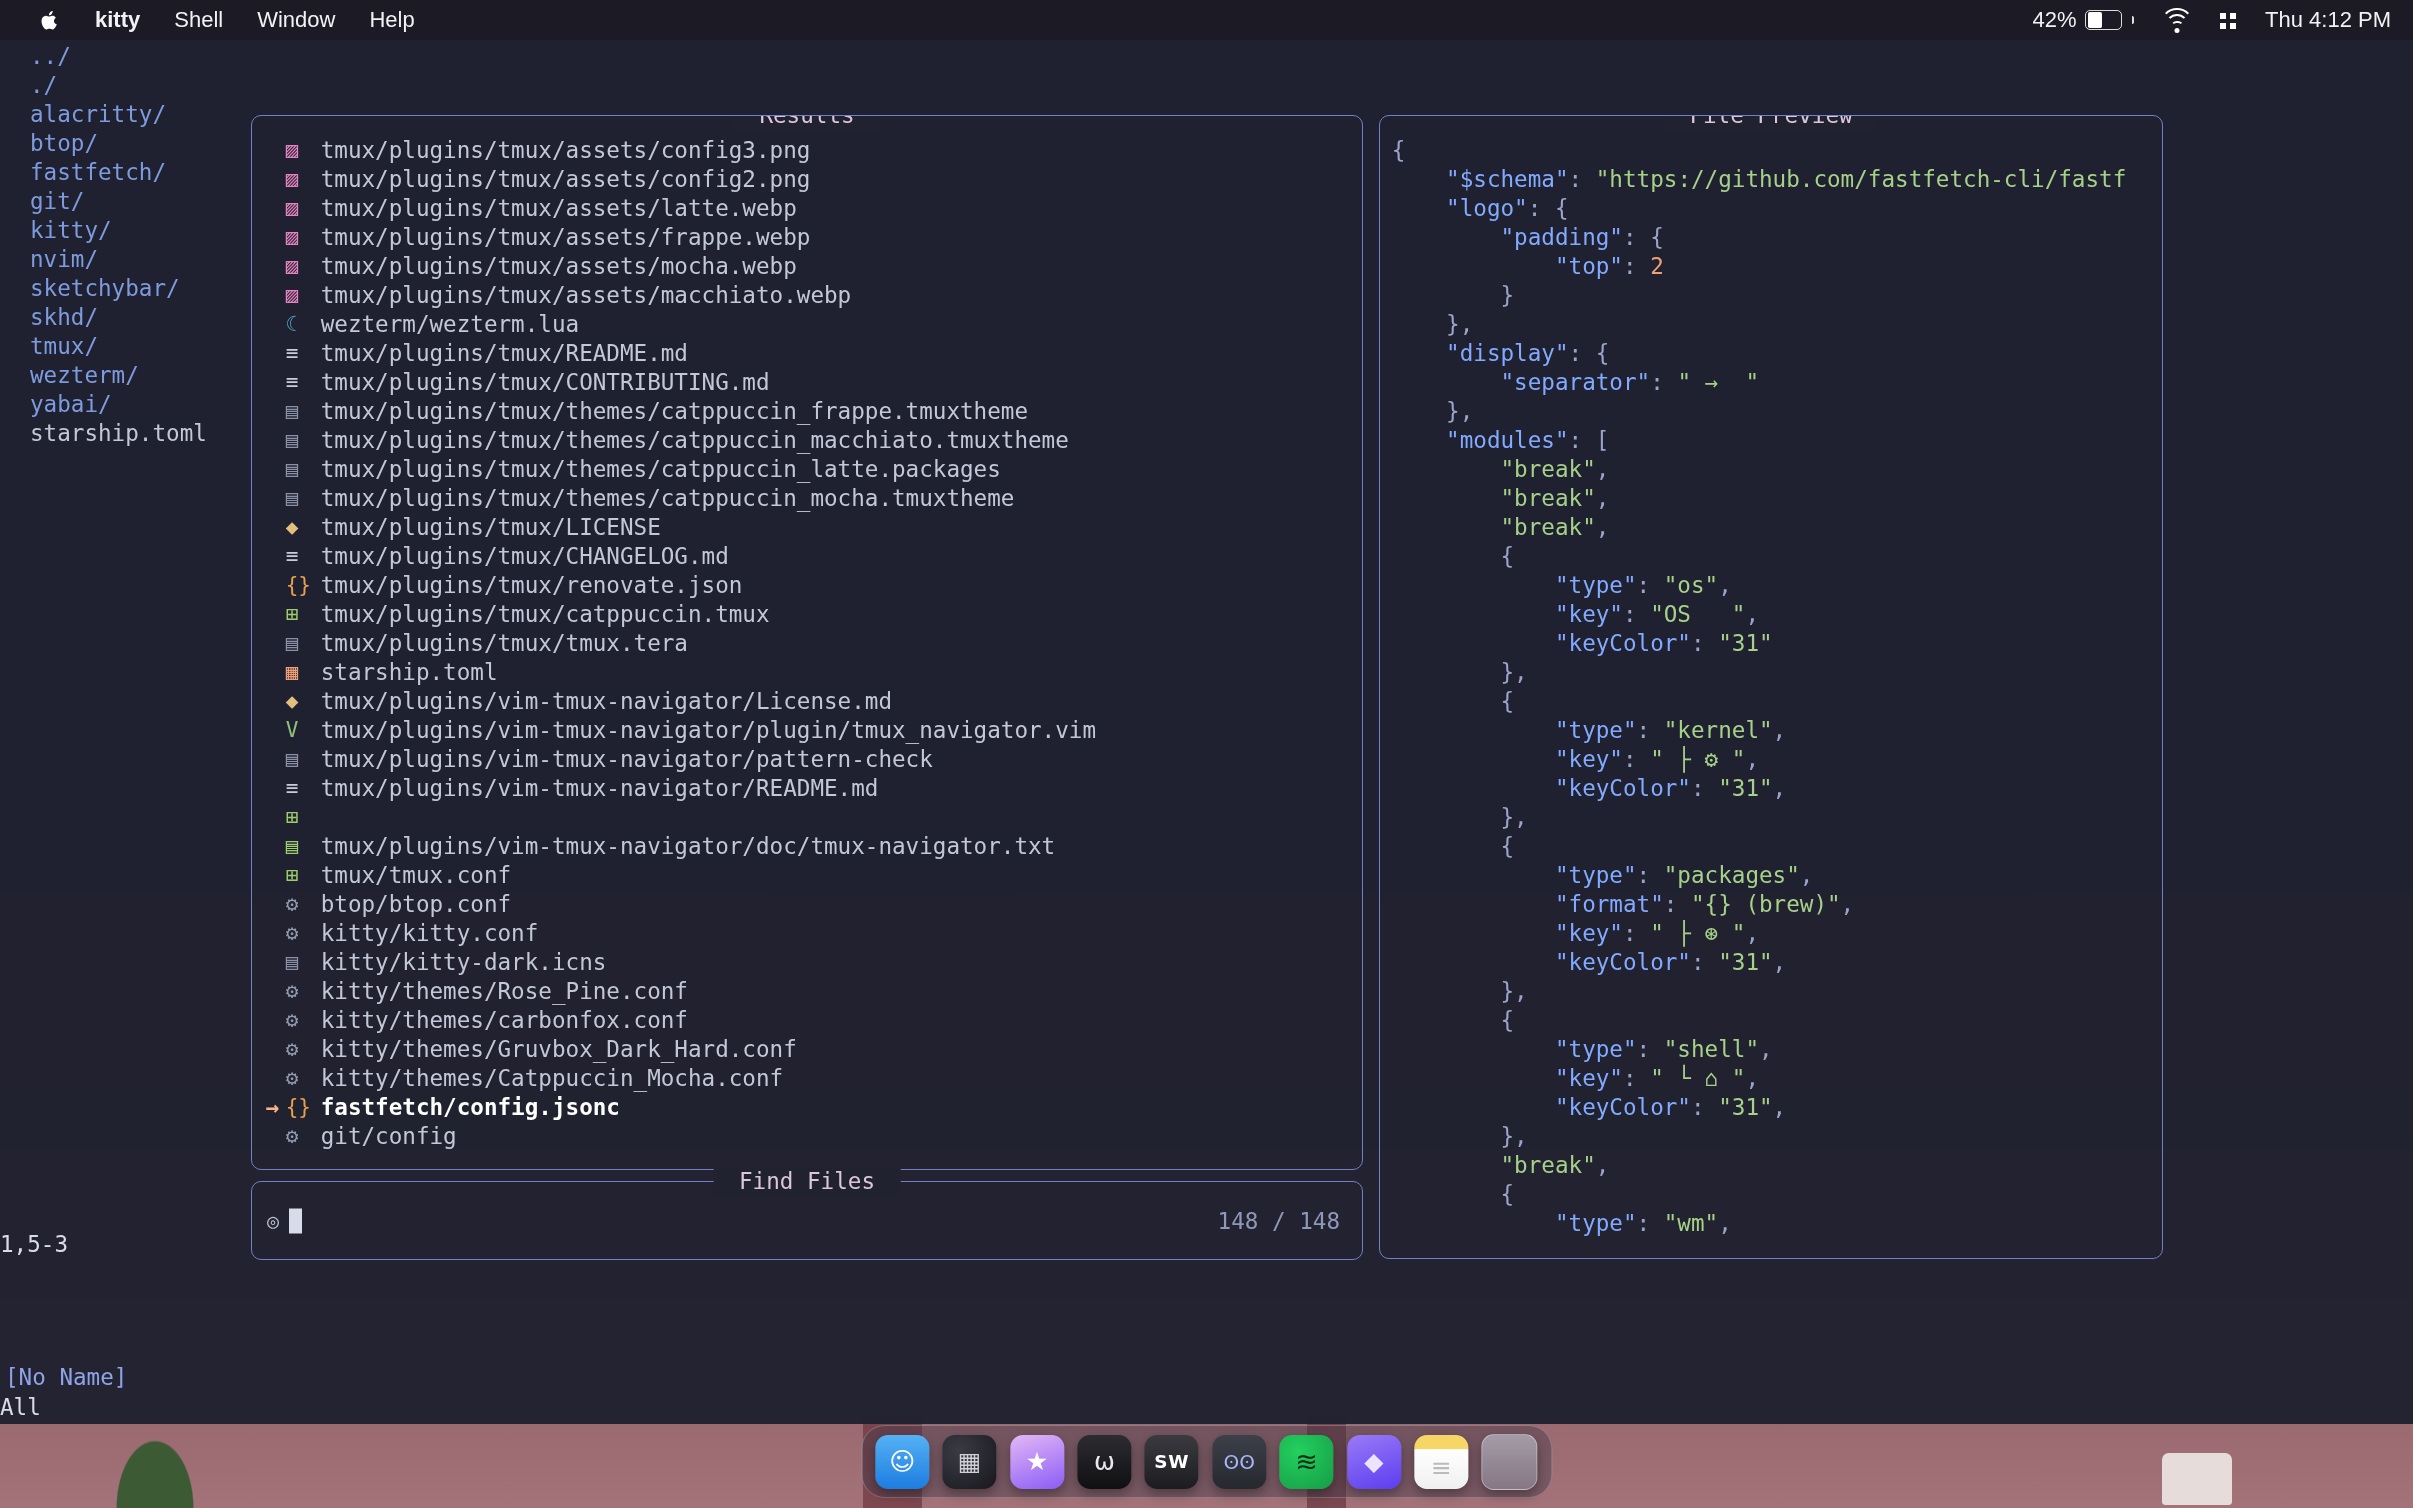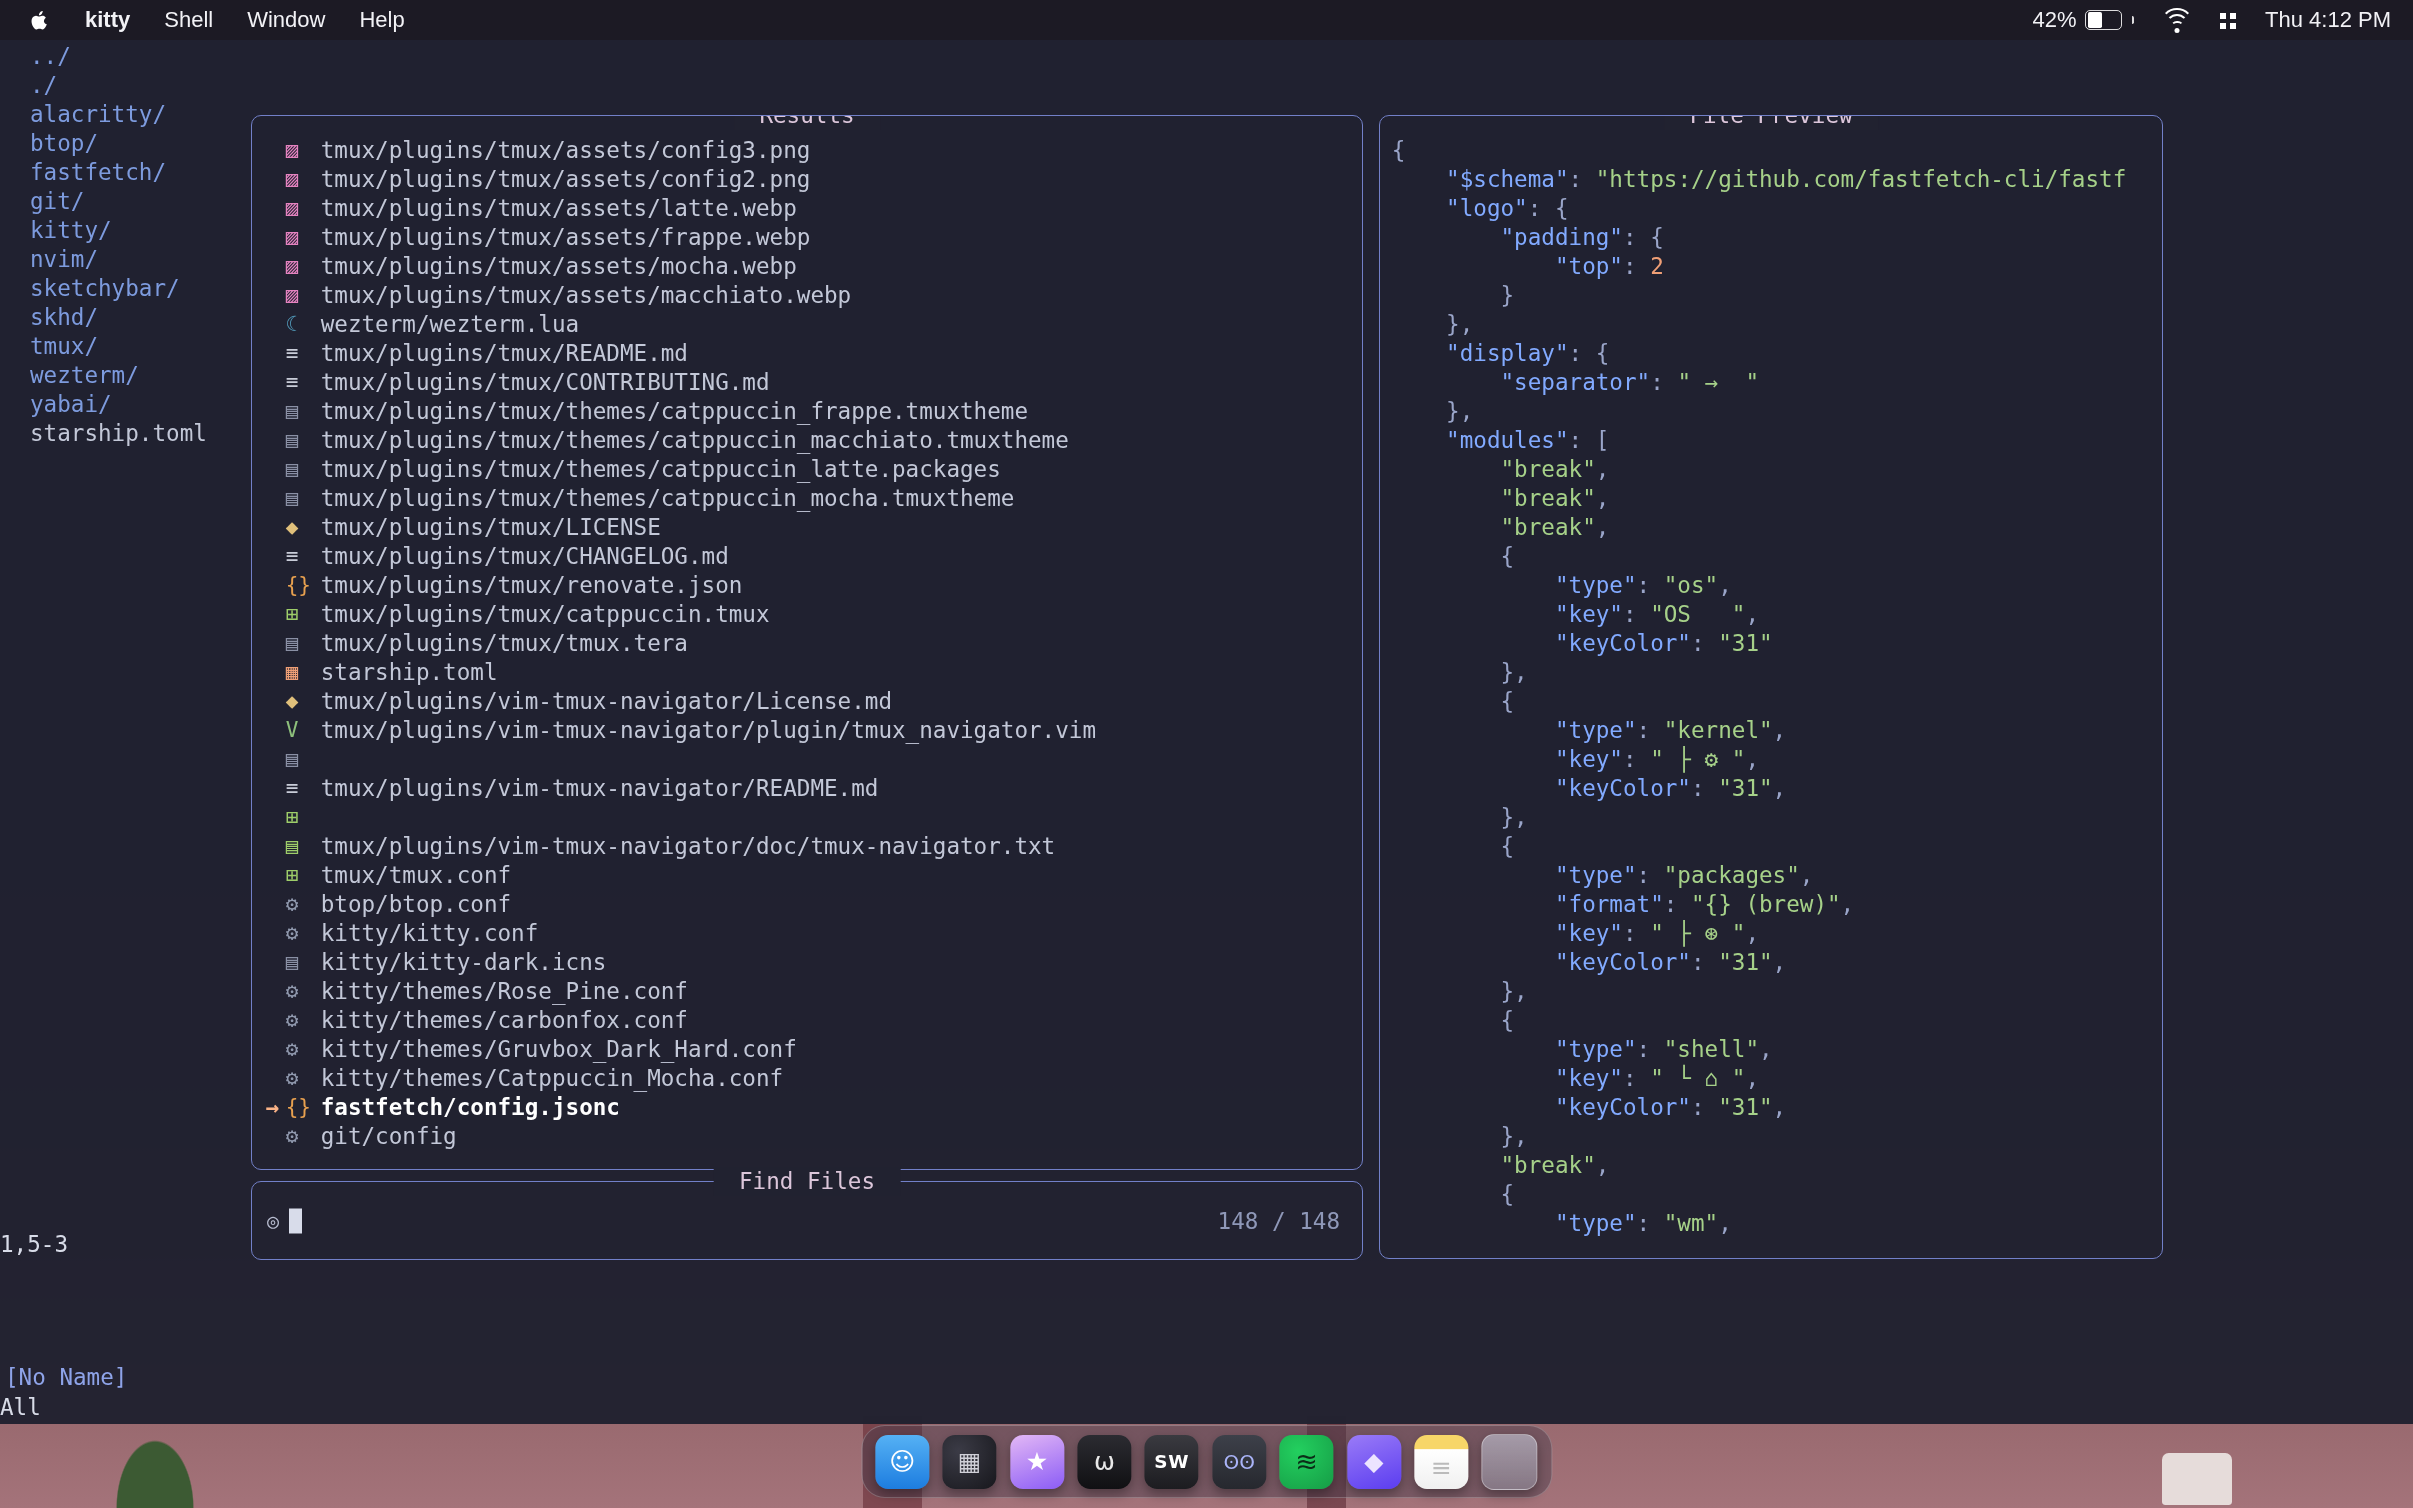--- a/index.html
+++ b/index.html
@@ -10,21 +10,21 @@
   .wp-bar1{left:863px;width:59px;background:rgba(90,30,40,.5);}
   .wp-bar2{left:1307px;width:39px;background:rgba(70,20,30,.45);}
   .wp-plant{position:absolute;left:109px;bottom:0;width:92px;height:80px;z-index:0;
     background:radial-gradient(ellipse at 50% 100%,#3c5a33 0 58%,rgba(60,90,51,0) 60%);}
   .wp-vase{position:absolute;left:2162px;bottom:3.4px;width:70px;height:52px;background:#e6dcda;border-radius:6.7px 6.7px 3.4px 3.4px;z-index:0;}
 
   
   .menubar{position:absolute;top:0;left:0;width:2413px;height:40px;background:rgba(22,20,30,.80);
     display:flex;align-items:center;justify-content:space-between;z-index:5;
     font-family:"Liberation Sans",sans-serif;font-size:22px;color:#f2f2f6;}
-  .mb-left{display:flex;align-items:center;gap:34px;padding-left:29px;}
+  .mb-left{display:flex;align-items:center;gap:34px;padding-left:39px;}
   .mb-right{display:flex;align-items:center;gap:27px;padding-right:22px;}
   .mb-app{font-weight:700;}
   .apple svg{width:22px;height:25px;display:block;}
   .batt-wrap{display:flex;align-items:center;gap:8.4px;}
   .batt-body{position:relative;width:35px;height:18.4px;border:1.7px solid rgba(255,255,255,.85);border-radius:5px;}
   .batt-fill{position:absolute;left:1.7px;top:1.7px;bottom:1.7px;width:42%;background:#fff;border-radius:1.7px;}
   .batt-nub{width:2.5px;height:7.5px;background:rgba(255,255,255,.85);border-radius:0 1.7px 1.7px 0;margin-left:1.7px;}
   .wifi{position:relative;width:32px;height:25px;}
   .wifi i{position:absolute;left:50%;transform:translateX(-50%);border:2.5px solid #fff;
     border-bottom-color:transparent;border-left-color:transparent;border-right-color:transparent;border-radius:50%;}
@@ -234,20 +234,21 @@
           <span class="fname">tmux/plugins/vim-tmux-navigator/License.md</span>
         </div>
         <div class="rrow">
           <span class="arrow"> </span>
           <span class="ficon" style="color: rgb(142, 192, 124);">V</span>
           <span class="fname">tmux/plugins/vim-tmux-navigator/plugin/tmux_navigator.vim</span>
         </div>
         <div class="rrow">
           <span class="arrow"> </span>
           <span class="ficon" style="color: rgb(138, 144, 165);">▤</span>
+          <span class="fname">tmux/plugins/vim-tmux-navigator/pattern-check</span>
         </div>
         <div class="rrow">
           <span class="arrow"> </span>
           <span class="ficon" style="color: rgb(200, 204, 216);">≡</span>
           <span class="fname">tmux/plugins/vim-tmux-navigator/README.md</span>
         </div>
         <div class="rrow">
           <span class="arrow"> </span>
           <span class="ficon" style="color: rgb(158, 206, 106);">⊞</span>
         </div>

